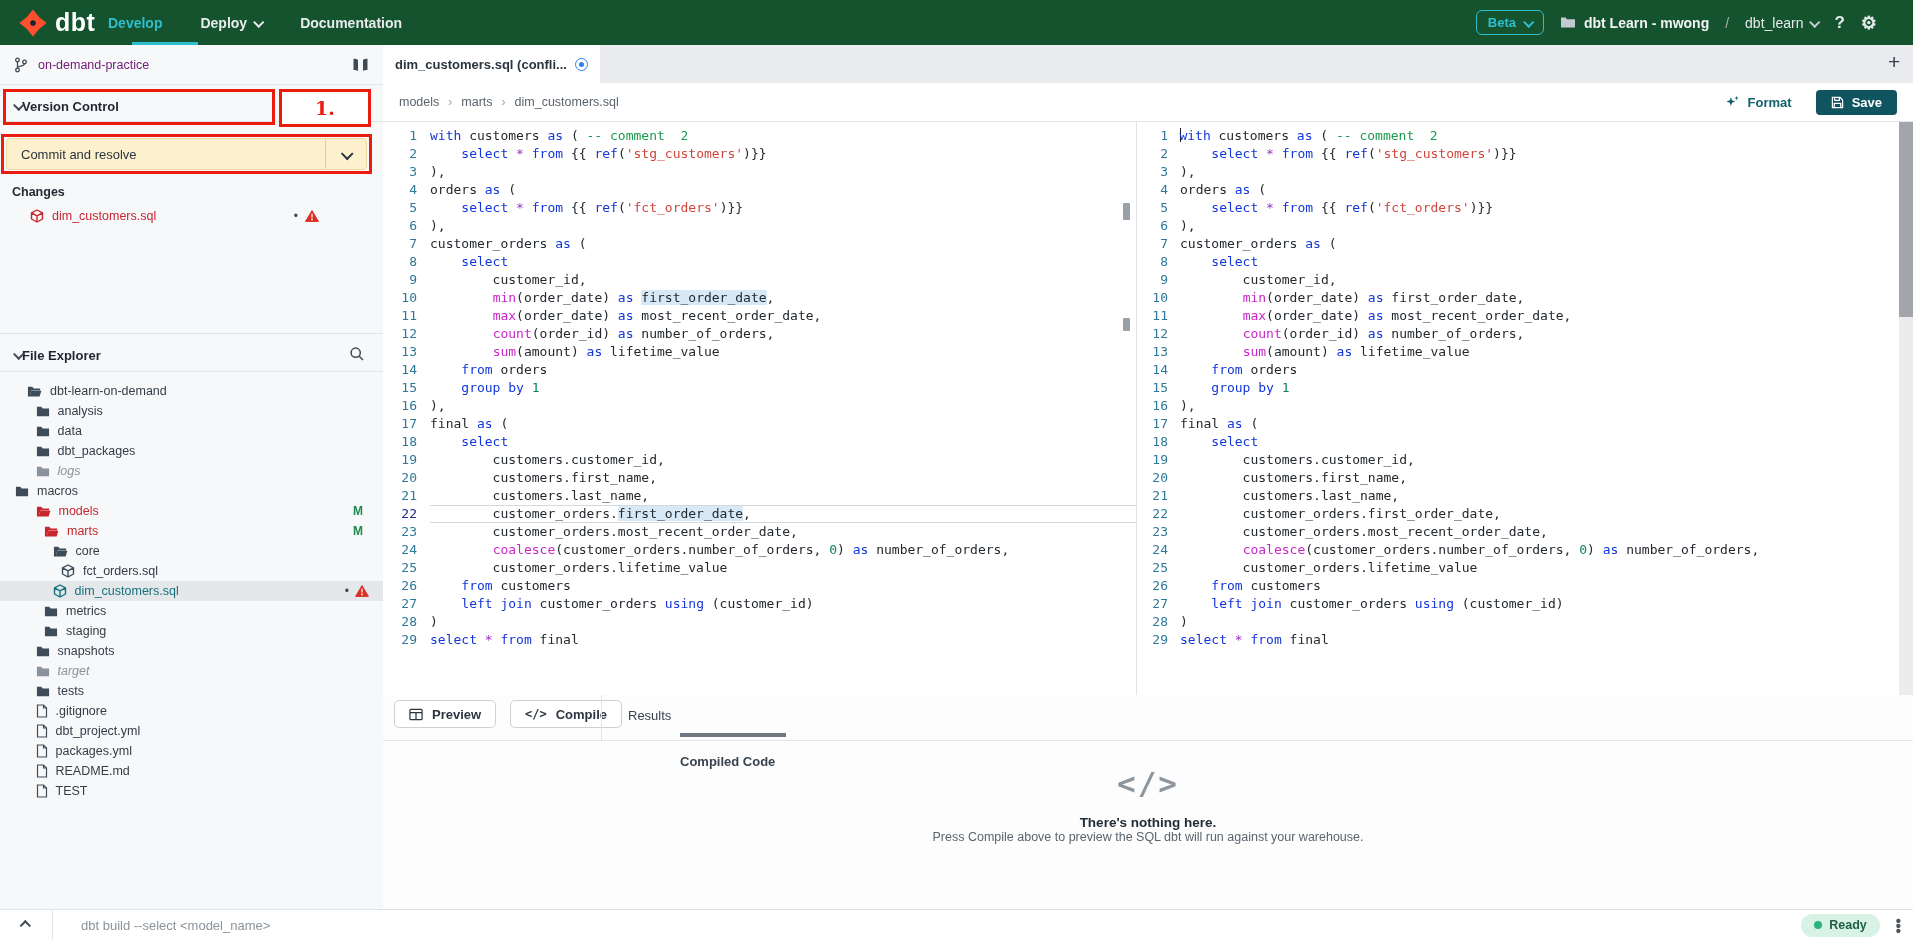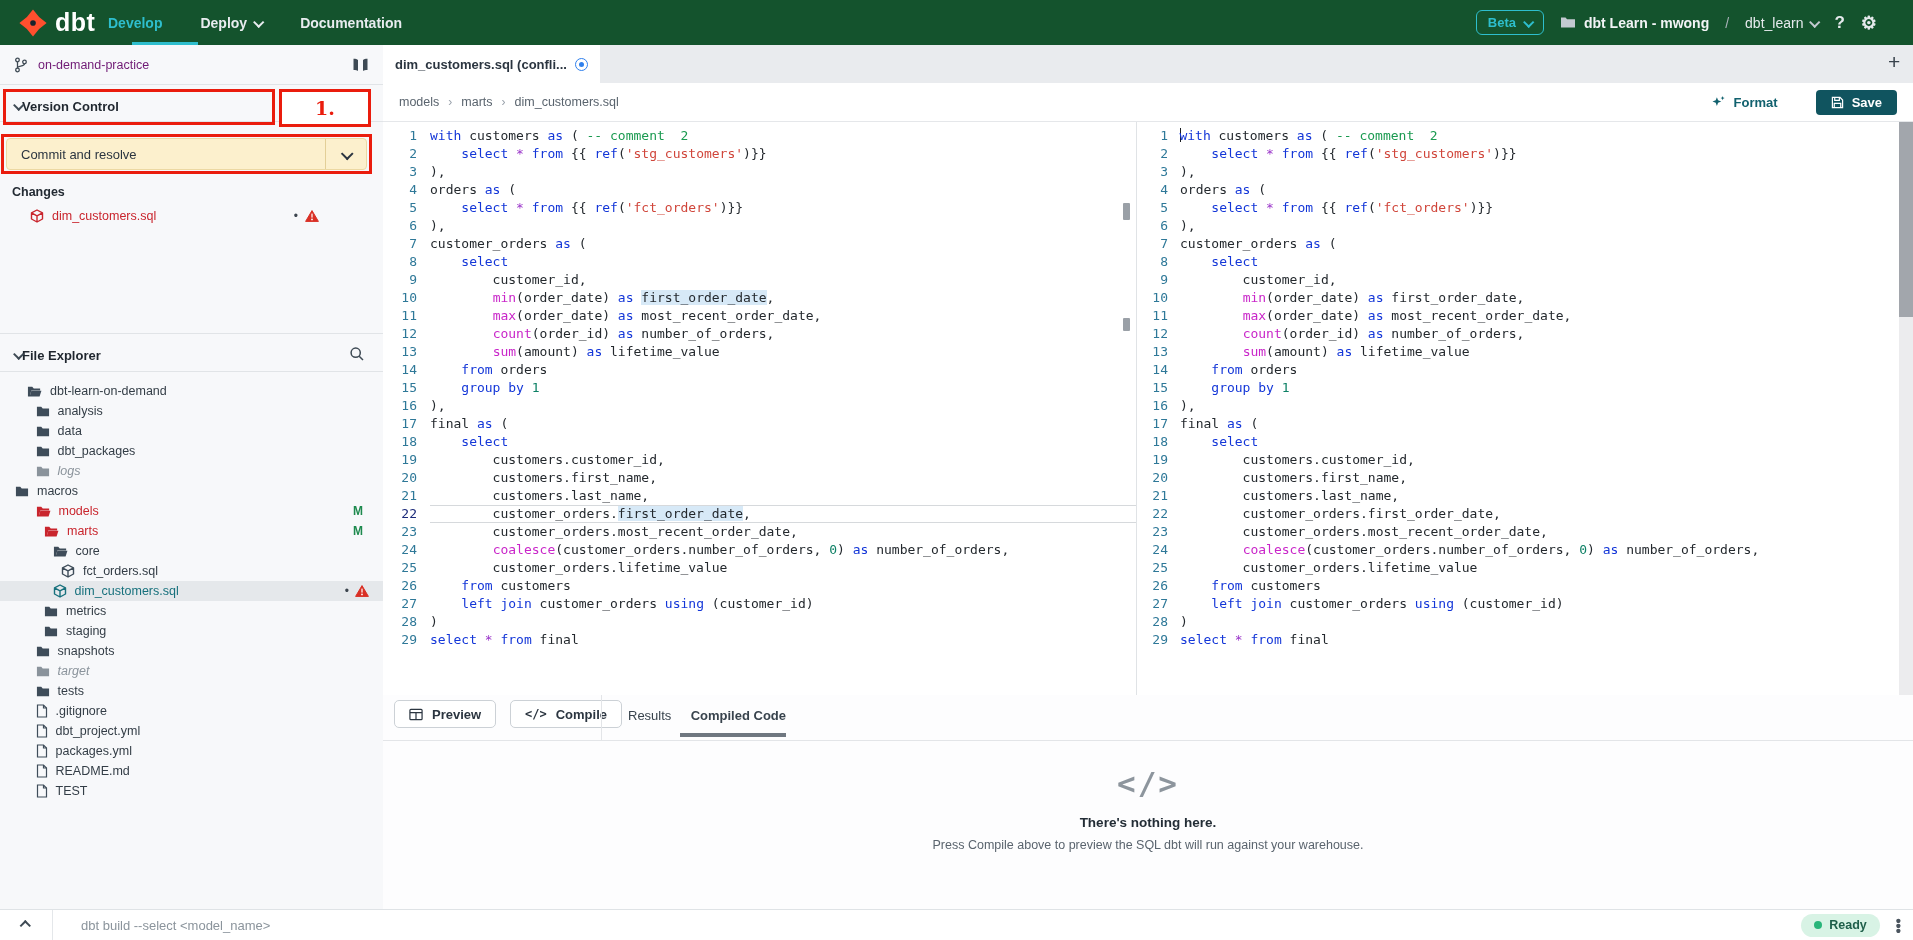--- a/index.html
+++ b/index.html
@@ -63,21 +63,21 @@
   #main{left:383px;top:45px;width:1530px;height:864px;background:#fff;}
   #tabbar{left:0;top:0;width:1530px;height:38px;background:#e9ebee;border-bottom:1px solid #dcdfe2;}
   .tab-active{left:0;top:0;width:217px;height:38px;background:#fff;display:flex;align-items:center;gap:9px;padding:0 12px;box-sizing:border-box;cursor:pointer;}
   .tab-title{font-size:13px;font-weight:600;color:#2b3540;white-space:nowrap;overflow:hidden;}
   .target-ico{flex:none;width:11px;height:11px;border:1.6px solid #2f80ed;border-radius:50%;position:relative;}
   .target-ico::after{content:"";position:absolute;left:3px;top:3px;width:5px;height:5px;background:#2f80ed;border-radius:50%;}
   #tab-plus{left:1505px;top:5px;font-size:21px;color:#39434d;cursor:pointer;}
   #breadcrumb-row{left:0;top:38px;width:1530px;height:39px;background:#fff;border-bottom:1px solid #e5e7ea;display:flex;align-items:center;padding:0 16px;box-sizing:border-box;}
   .crumbs{display:flex;align-items:center;gap:9px;font-size:12.5px;color:#5a646e;}
   .crumb-sep{color:#9aa2ab;font-size:12px;}
-  .bc-right{margin-left:auto;display:flex;align-items:center;gap:38px;}
+  .bc-right{margin-left:auto;display:flex;align-items:center;gap:24px;}
   .format-btn{display:flex;align-items:center;gap:8px;color:#11616e;font-size:13px;font-weight:600;cursor:pointer;}
   .save-btn{display:flex;align-items:center;gap:8px;background:#10545f;color:#fff;font-size:13px;font-weight:600;
         border-radius:4px;padding:5px 15px;cursor:pointer;}
 
   #editor{left:0;top:77px;width:1530px;height:573px;overflow:hidden;}
   .pane{position:absolute;top:0;height:573px;padding-top:5px;box-sizing:border-box;background:#fff;overflow:hidden;}
   #pane-left{left:0;width:753px;}
   #pane-right{left:757px;width:739px;}
   #pane-divider{left:753px;top:0;width:1px;height:573px;background:#e0e3e6;}
   .cl{display:flex;height:18px;line-height:18px;font-family:"DejaVu Sans Mono",monospace;font-size:13px;}
@@ -98,26 +98,26 @@
   #results{left:0;top:650px;width:1530px;height:214px;background:#fdfdfe;}
   .rp-toolbar{position:absolute;left:0;top:0;width:1530px;height:45px;border-bottom:1px solid #e3e5e8;}
   .rp-btn{position:absolute;top:5px;height:28px;background:#fff;border:1px solid #ccd1d6;border-radius:5px;
         display:flex;align-items:center;gap:9px;padding:0 14px;box-sizing:border-box;font-size:13px;font-weight:600;color:#2b3540;cursor:pointer;}
   #btn-preview{left:11px;}
   #btn-compile{left:127px;}
   .code-glyph{font-family:"DejaVu Sans Mono",monospace;font-weight:700;font-size:12px;color:#2b3540;}
   #rp-vdiv{position:absolute;left:218px;top:0;width:1px;height:45px;background:#e3e5e8;}
   .rp-tab{position:absolute;top:13px;font-size:13px;color:#38434d;cursor:pointer;}
   #tab-results{left:245px;}
-  #tab-compiled{left:297px;width:106px;text-align:right;font-weight:600;}
+  #tab-compiled{left:297px;width:106px;text-align:left;font-weight:600;margin-top:46px;}
   #tab-underline{position:absolute;left:297px;top:38px;width:106px;height:4px;background:#6f7780;}
   .empty-wrap{position:absolute;left:0;top:70px;width:1530px;text-align:center;}
   .empty-icon{font-family:"DejaVu Sans Mono",monospace;font-weight:700;font-size:31px;color:#8d959d;letter-spacing:2px;}
   .empty-title{margin-top:14px;font-size:13.5px;font-weight:700;color:#232d36;}
-  .empty-sub{margin-top:8px;font-size:12.5px;color:#5a646e;}
+  .empty-sub{font-size:12.5px;color:#5a646e;}
 
   
   #cmdbar{left:0;top:909px;width:1913px;height:31px;background:#fff;border-top:1px solid #dfe3e6;display:flex;align-items:center;box-sizing:border-box;}
   .cmd-chev{margin-left:22px;color:#3e4a54;}
   .cmd-div{width:1px;height:31px;background:#e4e7ea;margin-left:22px;}
   .cmd-text{margin-left:28px;font-size:13px;color:#8b949c;}
   .cmd-right{margin-left:auto;display:flex;align-items:center;gap:16px;margin-right:12px;}
   .ready-pill{display:flex;align-items:center;gap:7px;background:#d8f3e5;border-radius:12px;height:23px;padding:0 13px;}
   .ready-dot{width:8px;height:8px;border-radius:50%;background:#29b57a;}
   .ready-label{font-size:12.5px;font-weight:600;color:#1e5f4a;}

